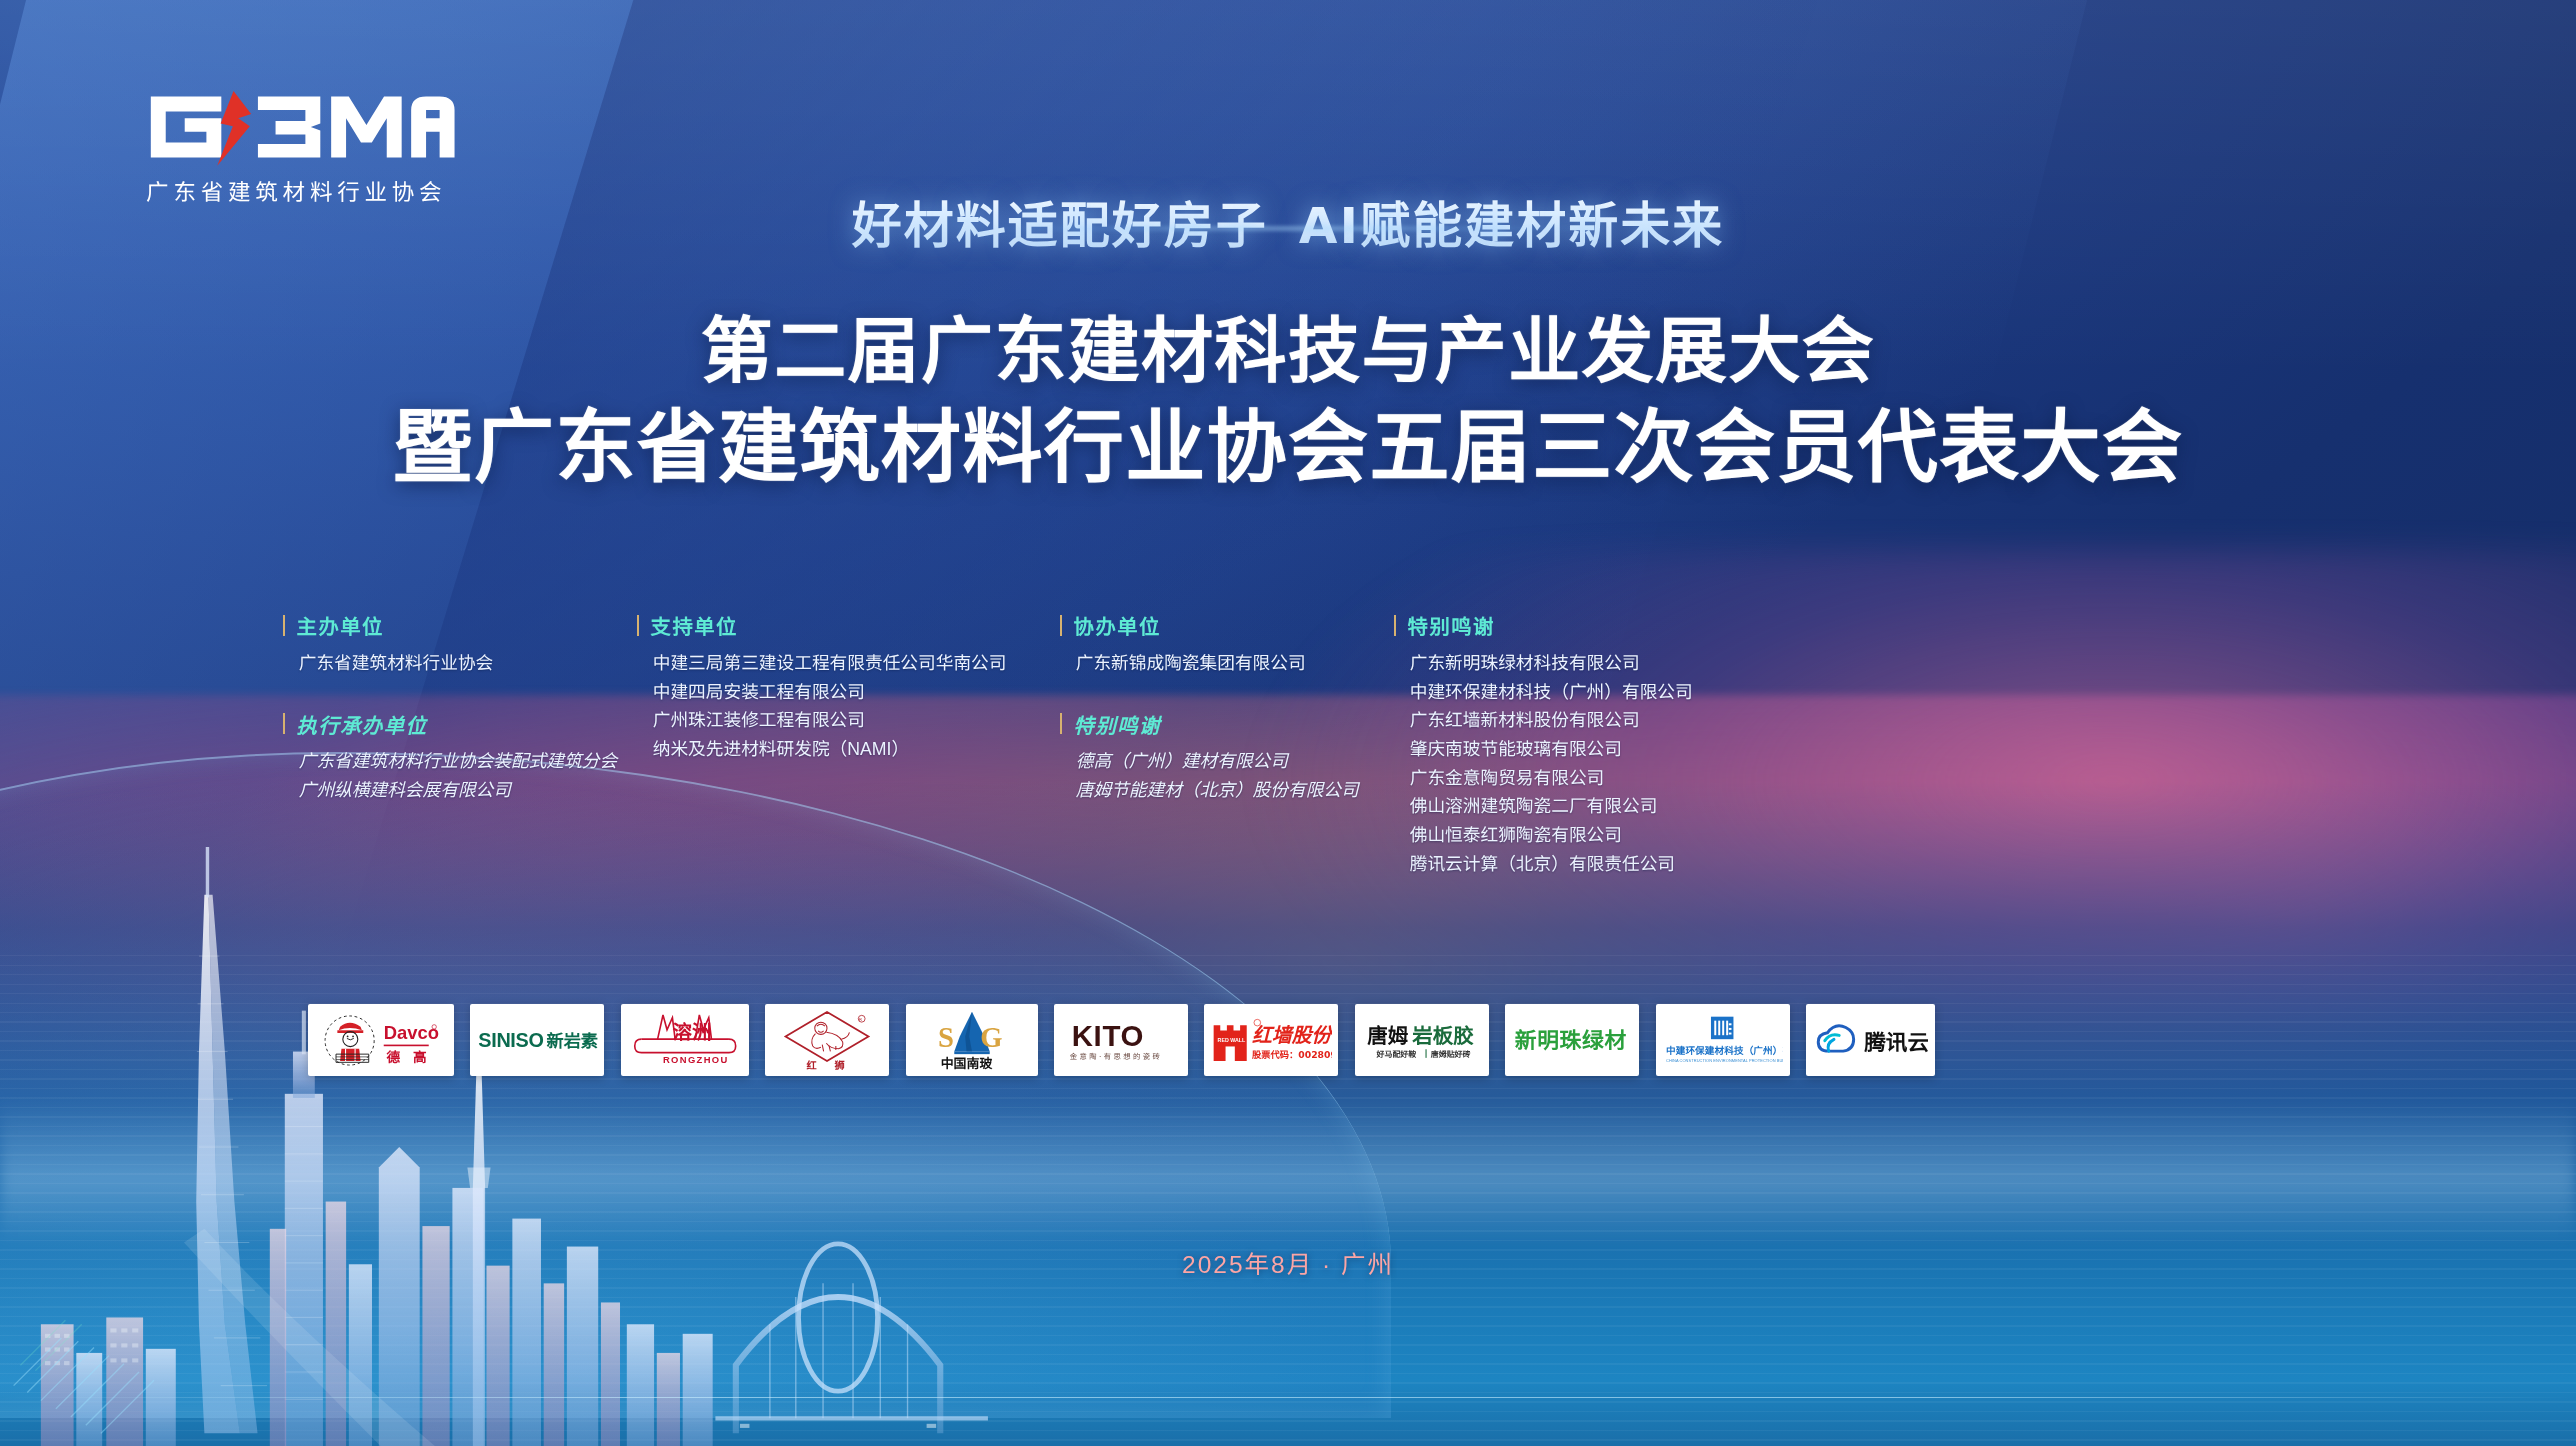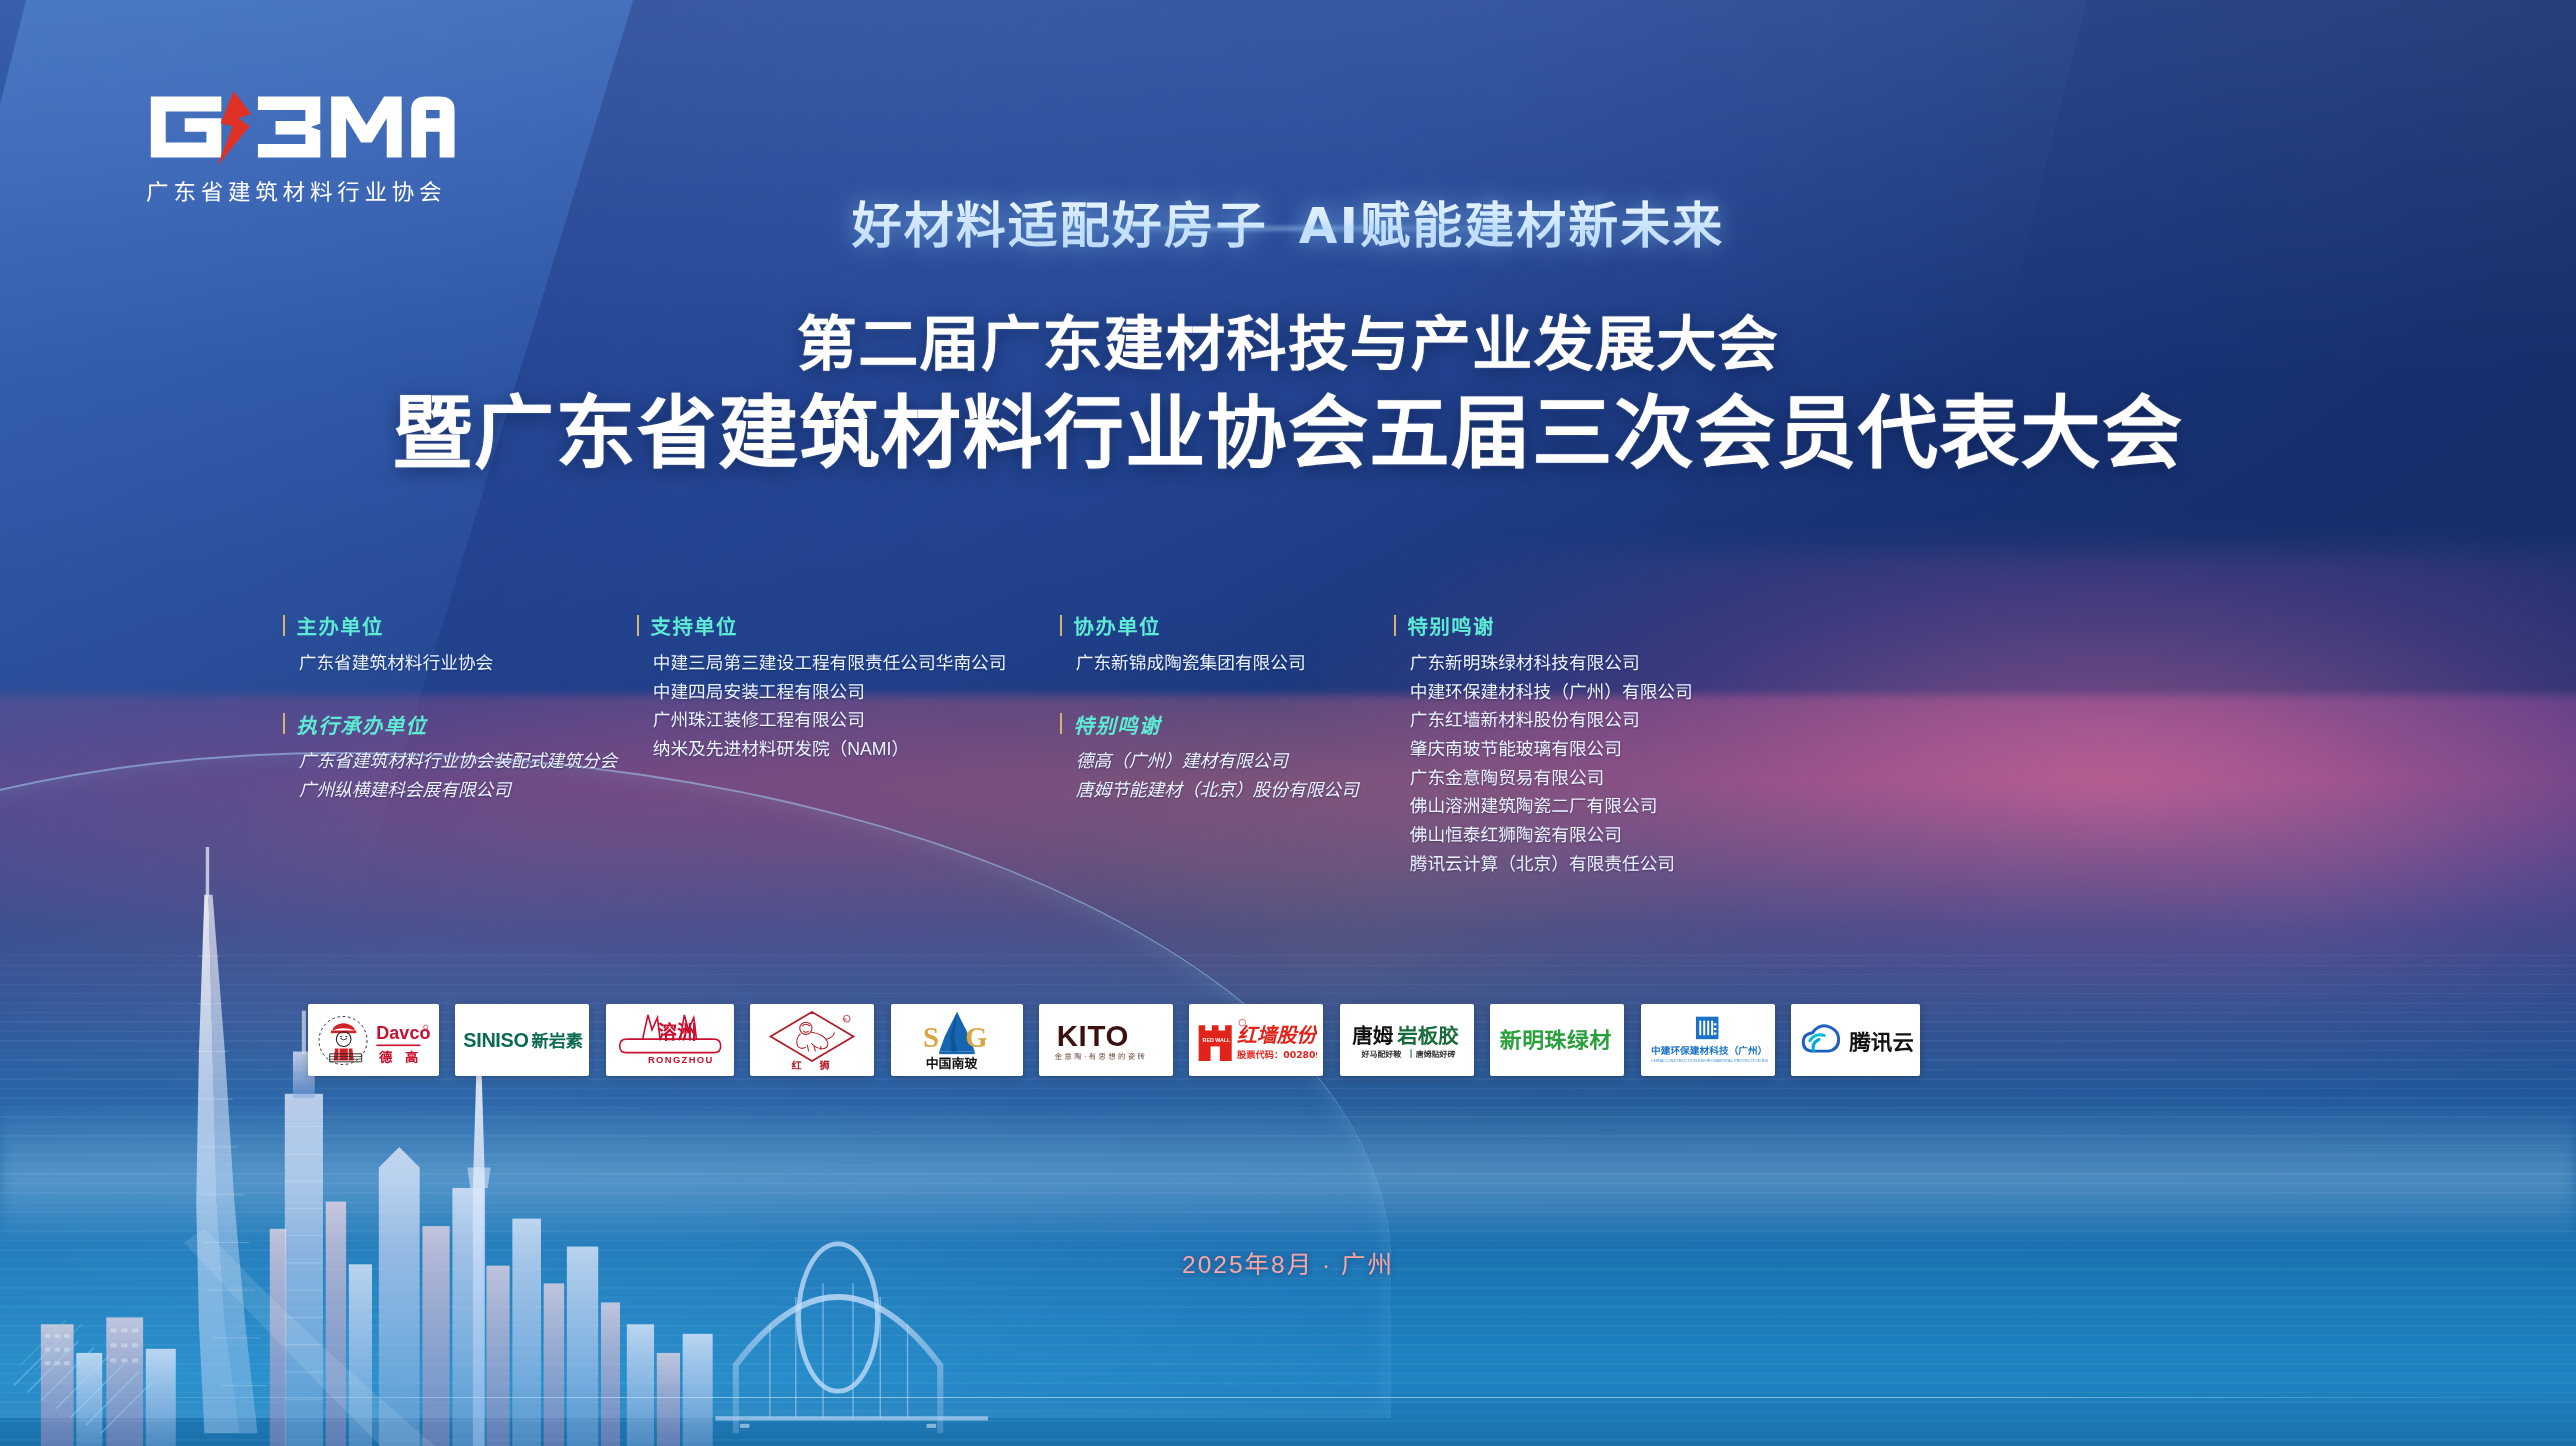--- a/index.html
+++ b/index.html
@@ -109,21 +109,21 @@
     filter:blur(2px);
   }
 
   
   .title-wrap{ position:absolute; left:0; right:0; top:310px; text-align:center; }
   .title-l1,.title-l2{
     color:#ffffff; font-weight:700; white-space:nowrap;
     font-family:"DejaVu Sans","Liberation Sans",sans-serif;
     text-shadow:0 4.1px 17.7px rgba(5,20,60,.55), 0 0 1.4px rgba(255,255,255,.5);
   }
-  .title-l1{ font-size:60px; letter-spacing:1.4px; line-height:1.16; }
+  .title-l1{ font-size:72px; letter-spacing:1.4px; line-height:1.16; }
   .title-l2{ font-size:80px; letter-spacing:1.4px; line-height:1.16; margin-top:8.2px; }
 
   
   .orgs{ position:absolute; left:283px; top:610px; width:2017px; display:flex; }
   .org-col{ position:relative; }
   .c1{ width:354px; }
   .c2{ width:518px; }
   .c3{ width:423px; }
   .c4{ width:334px; }
   .c5{ width:354px; }
@@ -413,21 +413,21 @@
           <li>佛山恒泰红狮陶瓷有限公司</li>
           <li>腾讯云计算（北京）有限责任公司</li>
         </ul>
       </div>
     </div>
 
   </div>
 
   <div class="logos">
 
-    <div class="logo-card" style="width:131px">
+    <div class="logo-card" style="width:146px">
       <svg width="120" height="63" viewBox="0 0 176 92" xmlns="http://www.w3.org/2000/svg">
         <circle cx="42" cy="46" r="36" fill="none" stroke="#222" stroke-width="1.4" stroke-dasharray="4 4"></circle>
         <path d="M28 26 Q42 14 58 26 L60 31 Q42 24 26 31 Z" fill="#d42027"></path>
         <path d="M24 31 L62 31 L62 35 L24 35 Z" fill="#d42027"></path>
         <circle cx="43" cy="44" r="11" fill="none" stroke="#222" stroke-width="1.6"></circle>
         <path d="M38 43 q5 4 10 0" stroke="#222" stroke-width="1.4" fill="none"></path>
         <circle cx="39" cy="40" r="1.3" fill="#222"></circle>
           <circle cx="47" cy="40" r="1.3" fill="#222"></circle>
         <path d="M30 58 L56 58 L58 76 L28 76 Z" fill="#d42027"></path>
         <path d="M36 58 L36 76 M50 58 L50 76" stroke="#fff" stroke-width="1.6"></path>

